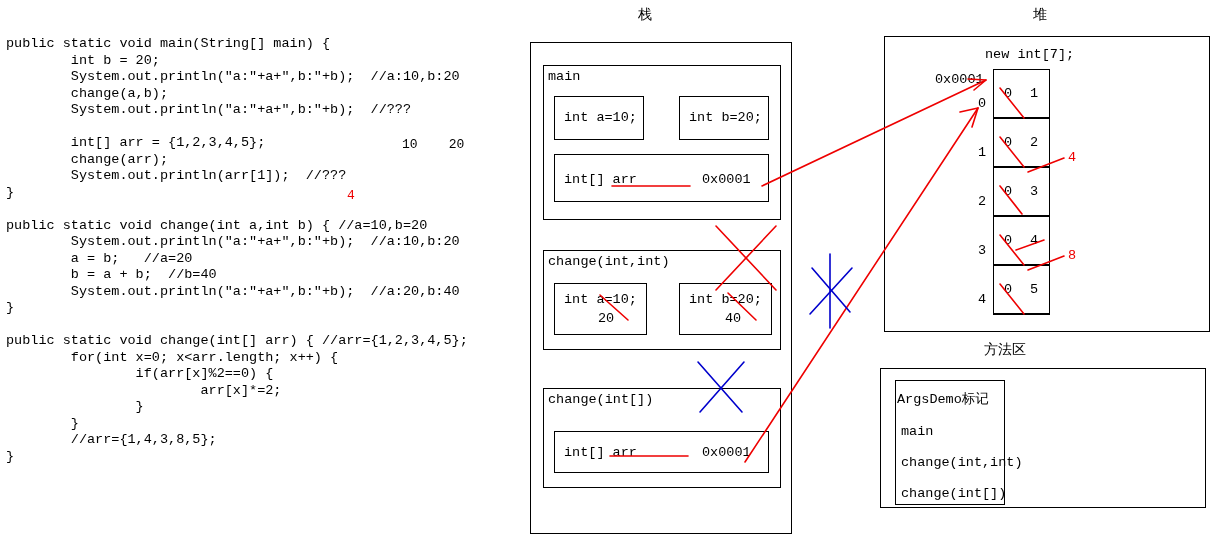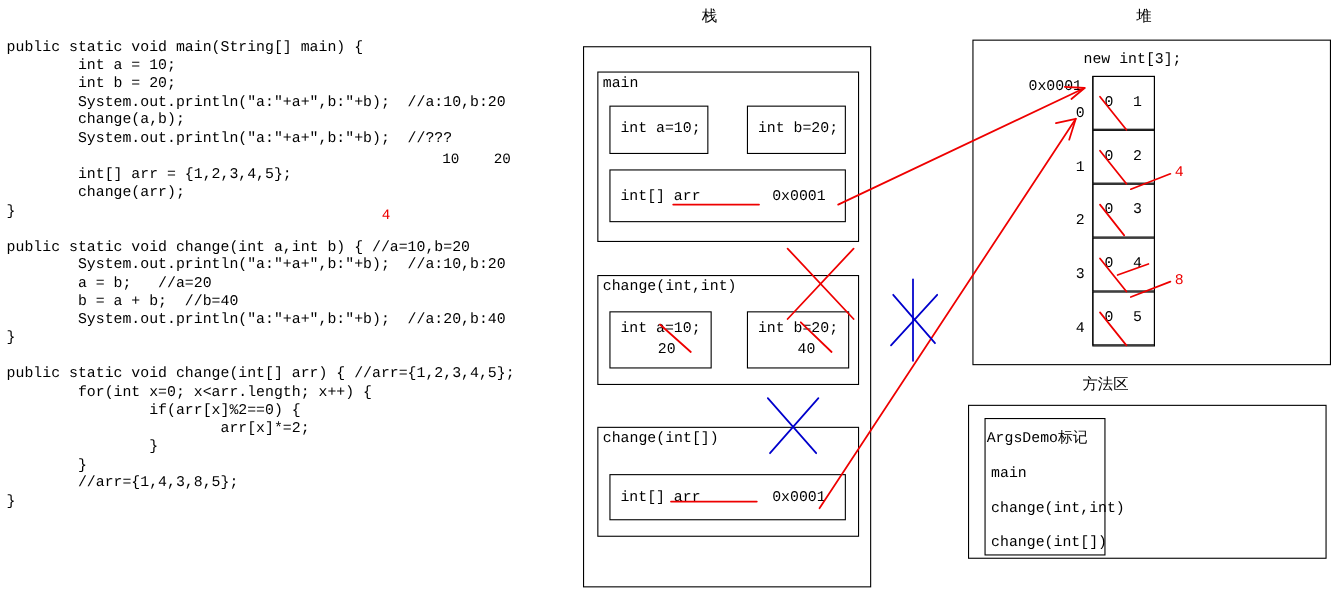--- a/index.html
+++ b/index.html
@@ -25,28 +25,28 @@
   
   #overlay{position:absolute;left:0;top:0;width:1213px;height:556px;pointer-events:none;}
 </style>
 </head>
 <body>
 
 <div class="canvas">
 
   <div id="code-panel">
     <div class="code-line">public static void main(String[] main) {</div>
-    <div class="code-line">        int a = 10;</div>
     <div class="code-line">        int b = 20;</div>
     <div class="code-line">        System.out.println("a:"+a+",b:"+b);  //a:10,b:20</div>
     <div class="code-line">        change(a,b);</div>
     <div class="code-line">        System.out.println("a:"+a+",b:"+b);  //???</div>
     <div class="code-line blank"></div>
     <div class="code-line">        int[] arr = {1,2,3,4,5};</div>
     <div class="code-line">        change(arr);</div>
+    <div class="code-line">        System.out.println(arr[1]);  //???</div>
     <div class="code-line">}</div>
     <div class="code-line blank"></div>
     <div class="code-line">public static void change(int a,int b) { //a=10,b=20</div>
     <div class="code-line">        System.out.println("a:"+a+",b:"+b);  //a:10,b:20</div>
     <div class="code-line">        a = b;   //a=20</div>
     <div class="code-line">        b = a + b;  //b=40</div>
     <div class="code-line">        System.out.println("a:"+a+",b:"+b);  //a:20,b:40</div>
     <div class="code-line">}</div>
     <div class="code-line blank"></div>
     <div class="code-line">public static void change(int[] arr) { //arr={1,2,3,4,5};</div>
@@ -97,21 +97,21 @@
     <div class="lbl" style="left:4px;top:3px;">change(int[])</div>
     <div class="box" style="left:10px;top:42px;width:215px;height:42px;">
       <div class="lbl" style="left:9px;top:13px;">int[] arr</div>
       <div class="lbl" style="left:147px;top:13px;">0x0001</div>
     </div>
   </div>
 
   <div class="cn" style="left:1000px;top:6px;width:80px;">堆</div>
 
   <div class="box" style="left:884px;top:36px;width:326px;height:296px;">
-    <div class="lbl" style="left:100px;top:10px;">new int[3];</div>
+    <div class="lbl" style="left:100px;top:10px;">new int[7];</div>
     <div class="lbl" style="left:50px;top:35px;">0x0001</div>
   </div>
 
   <div class="box" style="left:993px;top:69px;width:57px;height:245px;">
     <div class="box" style="left:-1px;top:-1px;width:57px;height:49px;border-width:1px;">
       <div class="lbl" style="left:10px;top:16px;">0</div>
       <div class="lbl" style="left:36px;top:16px;">1</div>
     </div>
     <div class="box" style="left:-1px;top:48px;width:57px;height:49px;border-width:1px;">
       <div class="lbl" style="left:10px;top:16px;">0</div>

